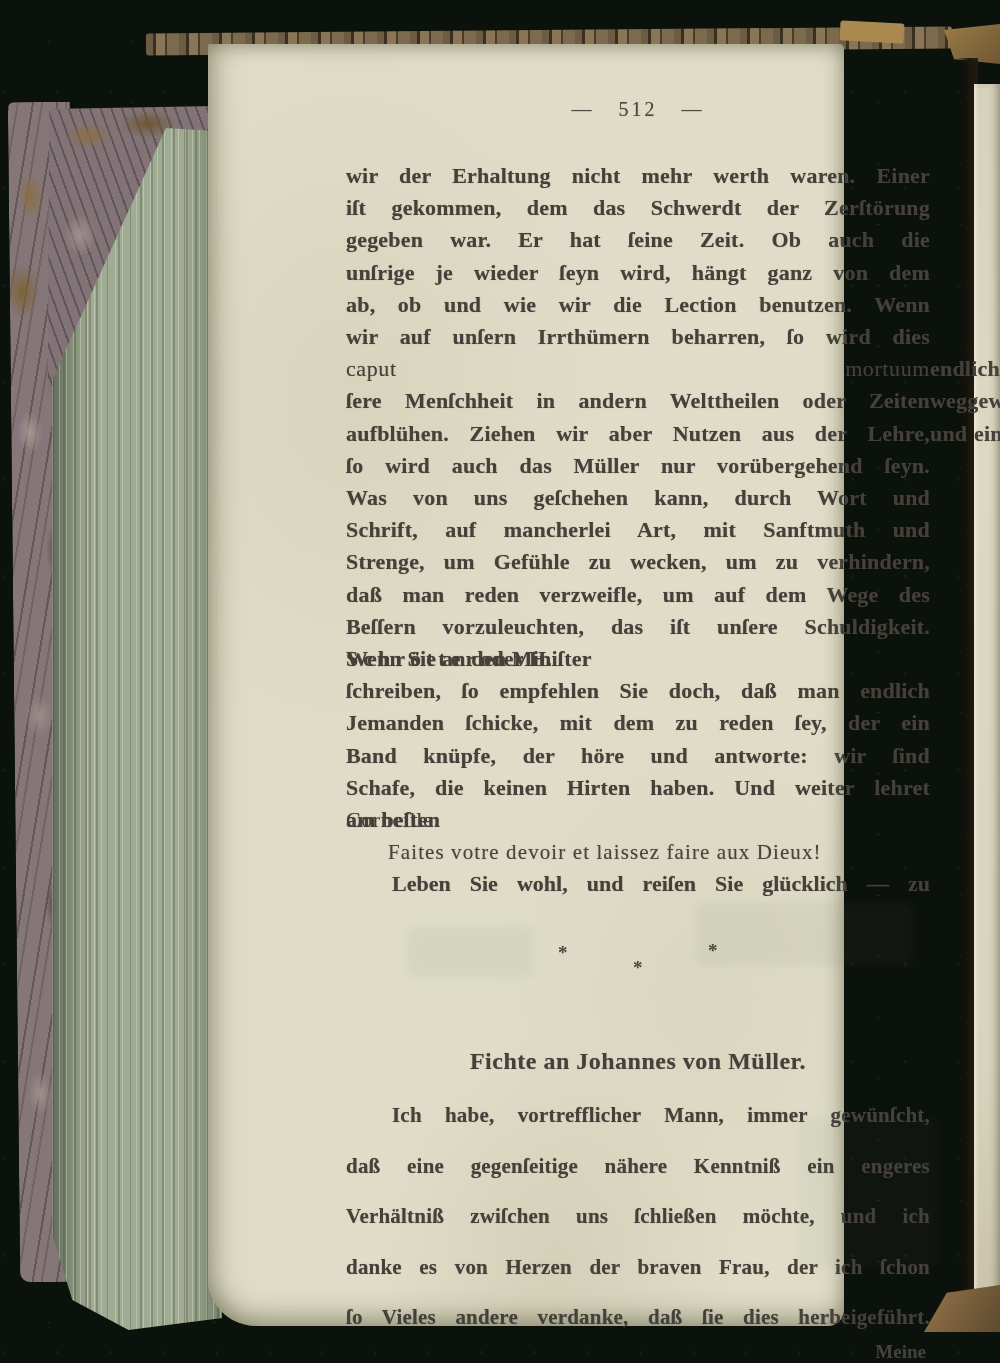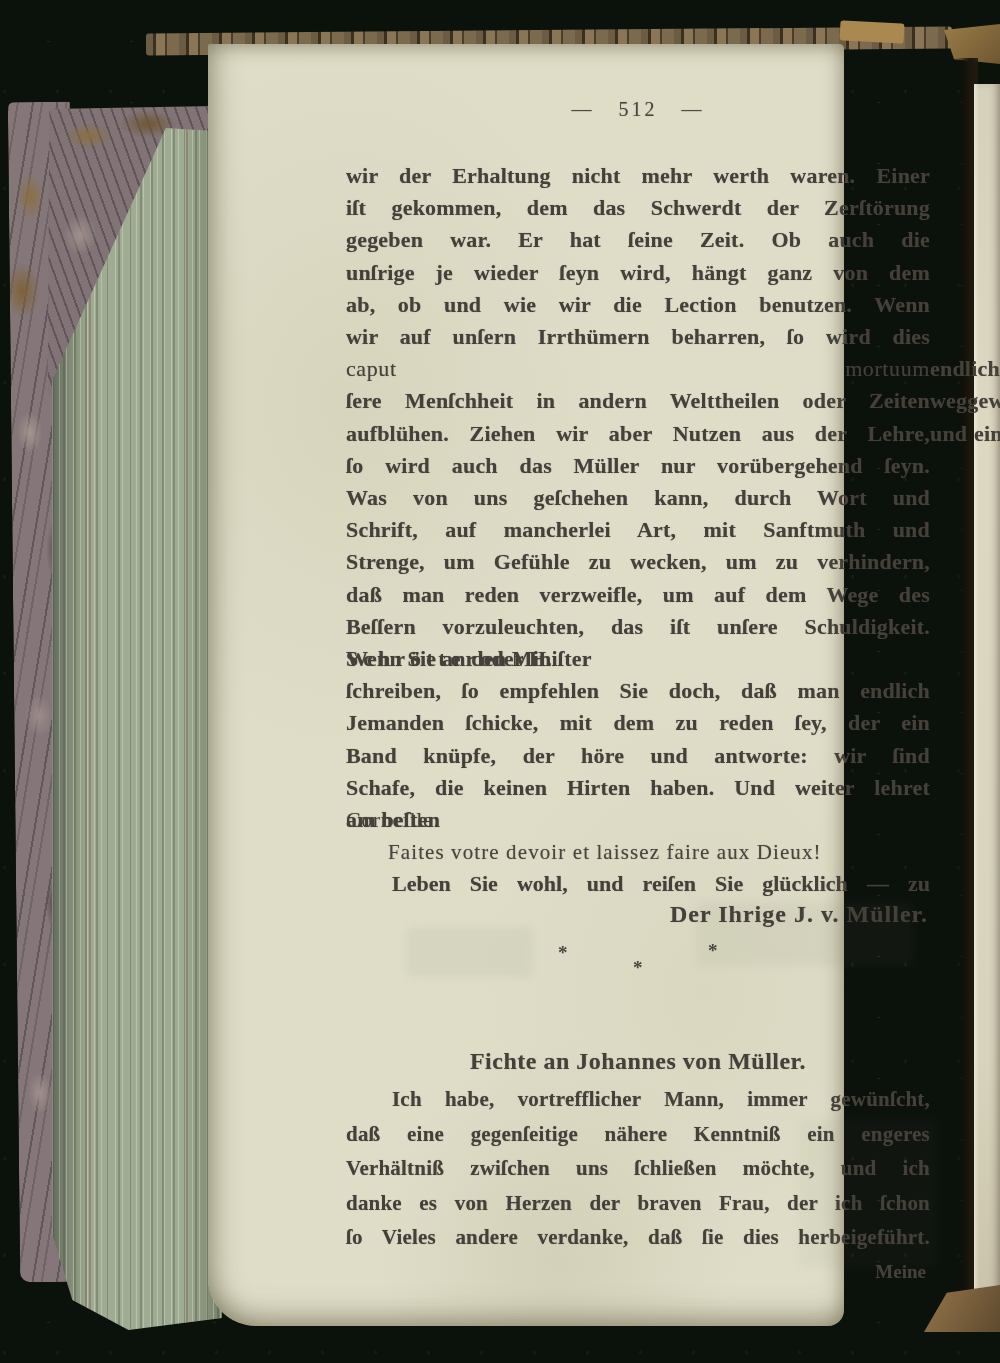--- a/index.html
+++ b/index.html
@@ -119,21 +119,21 @@
   .signature{position:static;display:block;line-height:30px;margin-top:-2px;font-size:24px;font-weight:700;
     text-align:right;letter-spacing:1px;padding-right:2px;}
   .asterisk{font-size:19px;font-weight:700;color:#4a443c;}
   .ast1{left:350px;top:898px;}
   .ast2{left:500px;top:896px;}
   .ast3{left:425px;top:913px;}
   .section{left:138px;top:958px;width:584px;}
   .section .heading{position:static;display:block;text-align:center;line-height:42px;
     font-size:24px;font-weight:700;letter-spacing:.5px;margin-top:38px;}
   .para .line{position:static;display:block;line-height:34.5px;font-size:21px;font-weight:700;
-    text-align:justify;text-align-last:justify;letter-spacing:.2px;}
+    text-align:justify;text-align-last:justify;letter-spacing:.2px;margin-top:16px;}
   .catchword{position:static;display:block;line-height:34px;font-size:19px;font-weight:700;
     text-align:right;padding-right:4px;}
 </style>
 </head>
 <body>
 
 <div class="scene">
   <div class="marble-side"></div>
   <div class="marble-corner"></div>
   <div class="top-edge"></div>
@@ -169,21 +169,20 @@
           <div class="line">Beſſern vorzuleuchten, das iſt unſere Schuldigkeit.</div>
           <div class="line"><span>Wenn Sie an den Miniſter </span><span class="part-sperr">Schrötter</span><span> oder H.</span></div>
           <div class="line">ſchreiben, ſo empfehlen Sie doch, daß man endlich</div>
           <div class="line">Jemanden ſchicke, mit dem zu reden ſey, der ein</div>
           <div class="line">Band knüpfe, der höre und antworte: wir ſind</div>
           <div class="line">Schafe, die keinen Hirten haben. Und weiter lehret</div>
           <div class="line no-just"><span>am beſten </span><span class="part-latin">Corneille:</span></div>
         </div>
       <div class="quote no-just">Faites votre devoir et laissez faire aux Dieux!</div>
       <div class="closing">Leben Sie wohl, und reiſen Sie glücklich — zu</div>
-      <div class="signature">Der Ihrige J. v. Müller.</div>
     </div>
 
     <span class="asterisk ast1">*</span>
     <span class="asterisk ast2">*</span>
     <span class="asterisk ast3">*</span>
 
     <div class="section ink">
       <div class="heading">Fichte an Johannes von Müller.</div>
       <div class="para" style="position:static;">
           <div class="line indent">Ich habe, vortrefflicher Mann, immer gewünſcht,</div>

